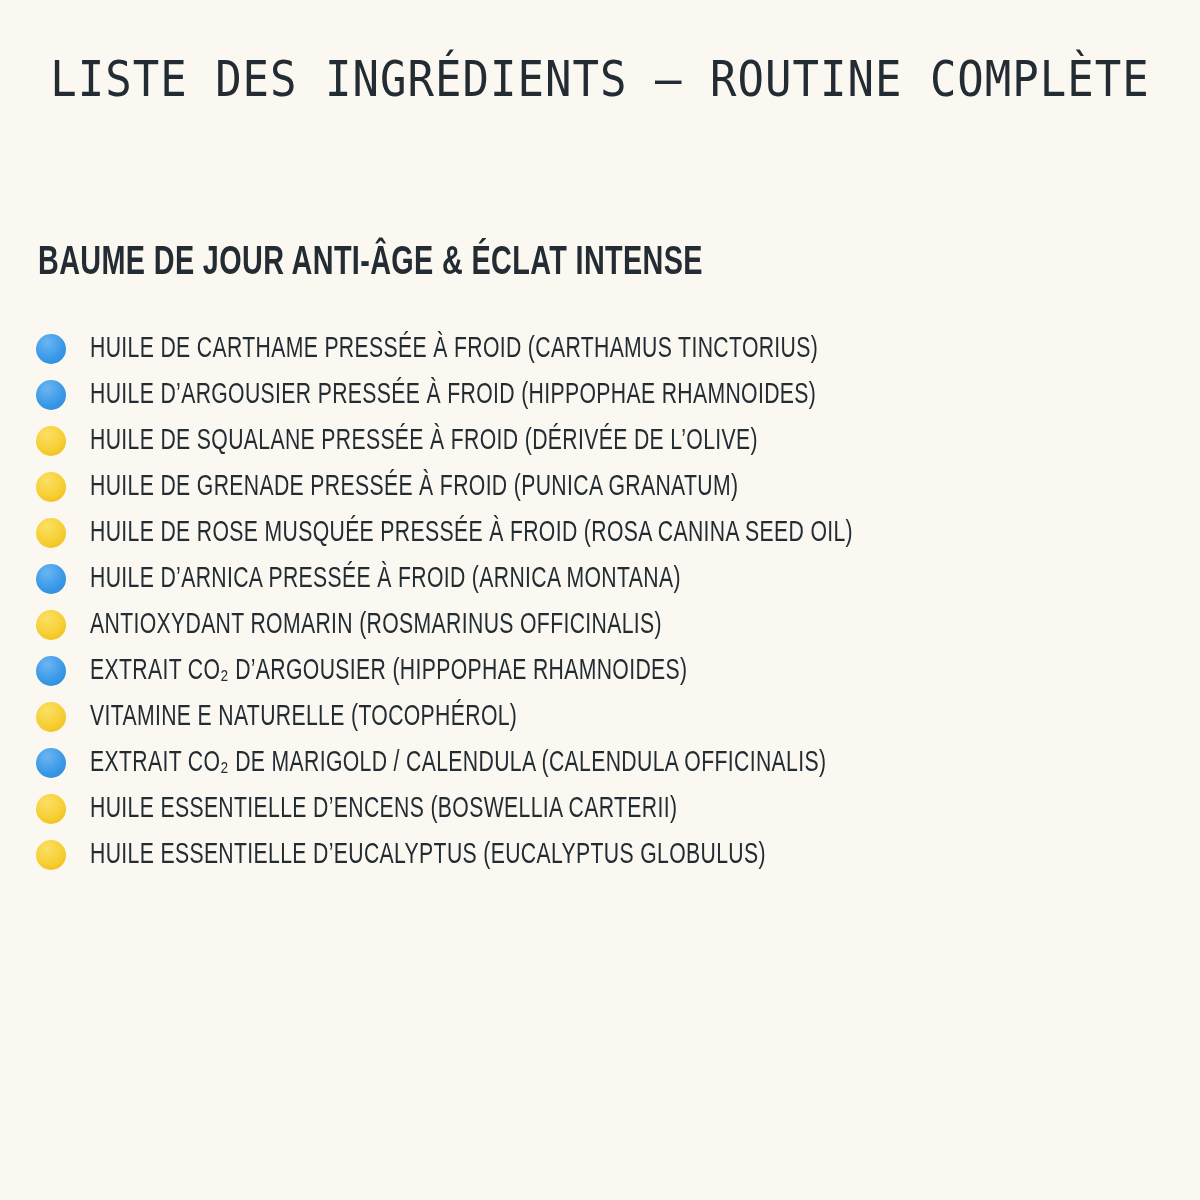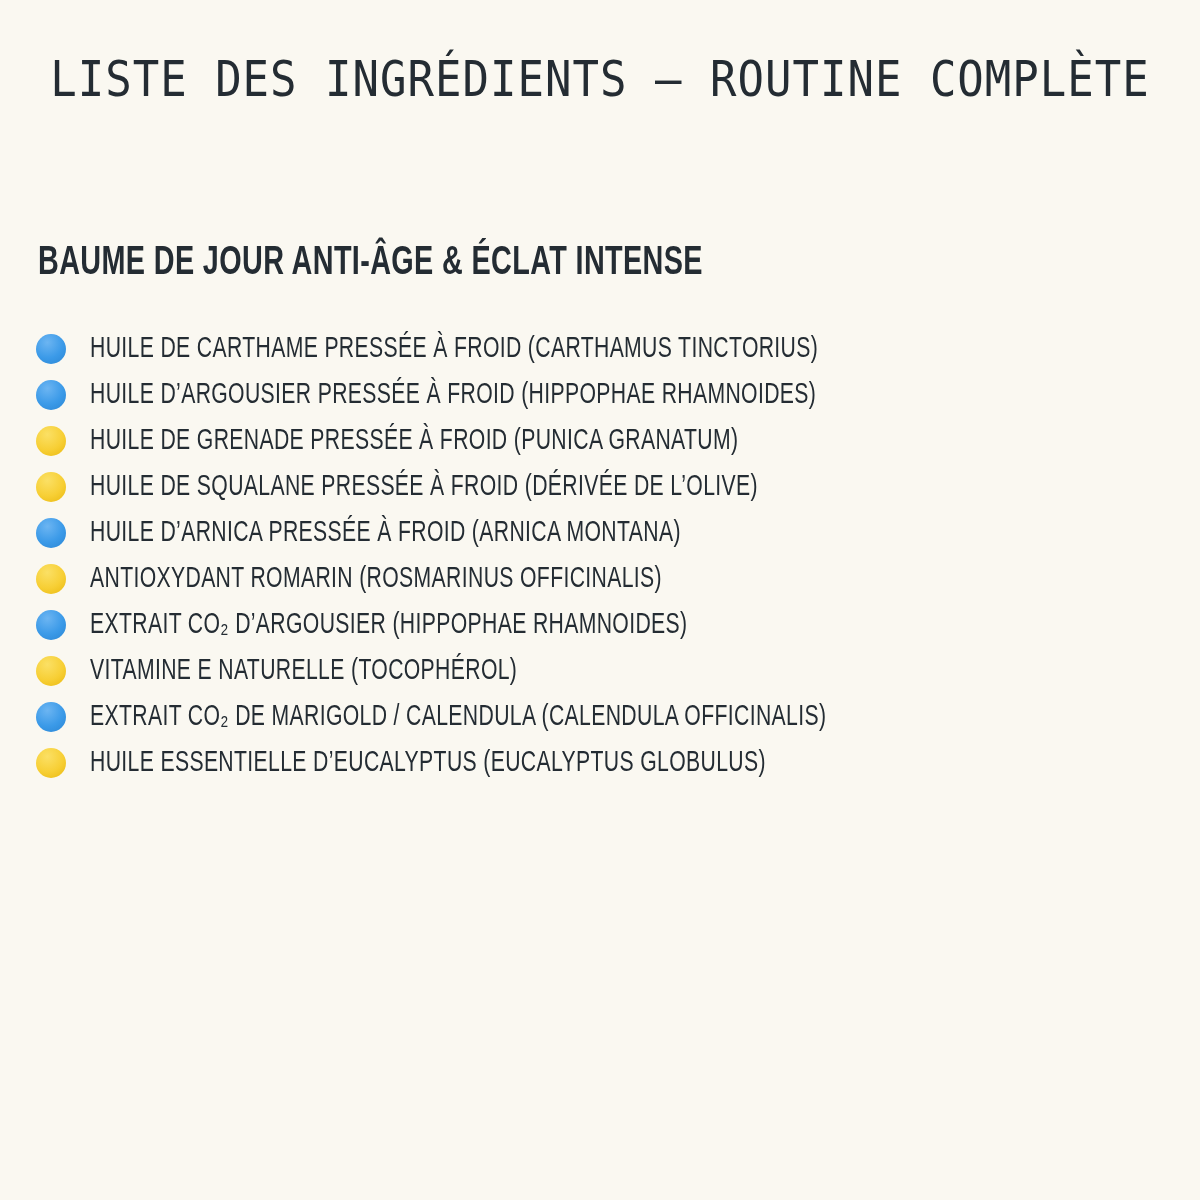--- a/index.html
+++ b/index.html
@@ -91,28 +91,32 @@
     </li>
 
 
     <li class="ingredient-row">
       <span class="dot blue"></span>
       <span class="ingredient-label">HUILE D’ARGOUSIER PRESSÉE À FROID (HIPPOPHAE RHAMNOIDES)</span>
     </li>
 
     <li class="ingredient-row">
       <span class="dot yellow"></span>
+      <span class="ingredient-label">HUILE DE SQUALANE PRESSÉE À FROID (DÉRIVÉE DE L’OLIVE)</span>
+    </li>
+
+    <li class="ingredient-row">
+      <span class="dot yellow"></span>
       <span class="ingredient-label">HUILE DE GRENADE PRESSÉE À FROID (PUNICA GRANATUM)</span>
     </li>
 
     <li class="ingredient-row">
       <span class="dot yellow"></span>
-      <span class="ingredient-label">HUILE DE SQUALANE PRESSÉE À FROID (DÉRIVÉE DE L’OLIVE)</span>
+      <span class="ingredient-label">HUILE DE ROSE MUSQUÉE PRESSÉE À FROID (ROSA CANINA SEED OIL)</span>
     </li>
-
 
 
     <li class="ingredient-row">
       <span class="dot blue"></span>
       <span class="ingredient-label">HUILE D’ARNICA PRESSÉE À FROID (ARNICA MONTANA)</span>
     </li>
 
     <li class="ingredient-row">
       <span class="dot yellow"></span>
       <span class="ingredient-label">ANTIOXYDANT ROMARIN (ROSMARINUS OFFICINALIS)</span>
@@ -126,20 +130,24 @@
     <li class="ingredient-row">
       <span class="dot yellow"></span>
       <span class="ingredient-label">VITAMINE E NATURELLE (TOCOPHÉROL)</span>
     </li>
 
     <li class="ingredient-row">
       <span class="dot blue"></span>
       <span class="ingredient-label">EXTRAIT CO₂ DE MARIGOLD / CALENDULA (CALENDULA OFFICINALIS)</span>
     </li>
 
+    <li class="ingredient-row">
+      <span class="dot yellow"></span>
+      <span class="ingredient-label">HUILE ESSENTIELLE D’ENCENS (BOSWELLIA CARTERII)</span>
+    </li>
 
     <li class="ingredient-row">
       <span class="dot yellow"></span>
       <span class="ingredient-label">HUILE ESSENTIELLE D’EUCALYPTUS (EUCALYPTUS GLOBULUS)</span>
     </li>
   </ul>
 
 </div>
 
 </body></html>

